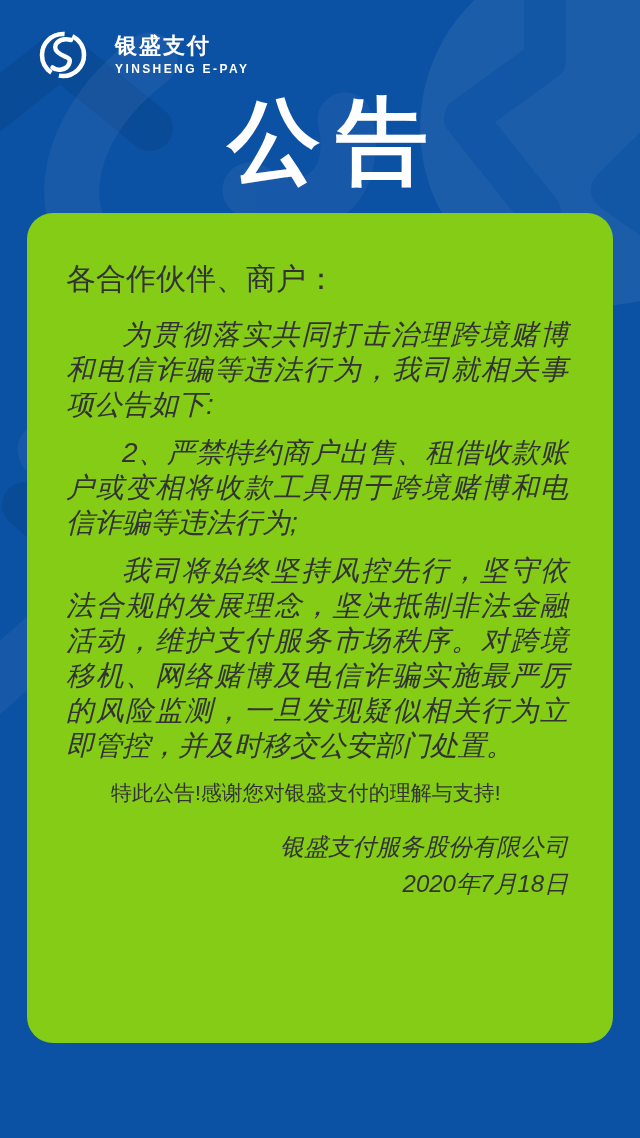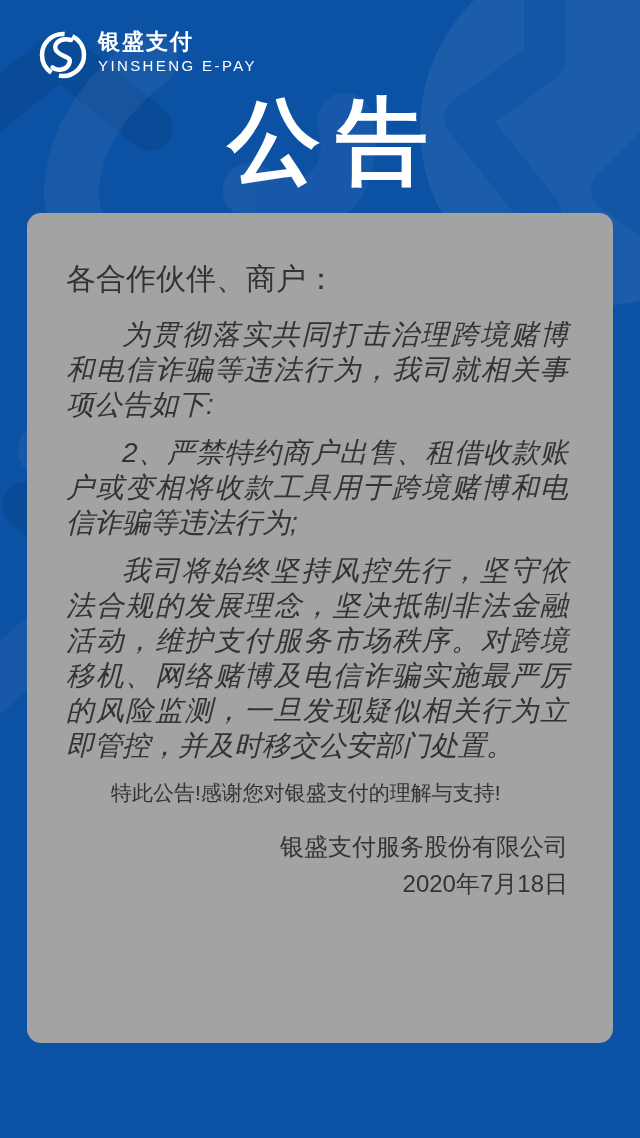--- a/index.html
+++ b/index.html
@@ -7,49 +7,49 @@
     width:640px; height:1138px;
     position:relative; overflow:hidden;
     background:#0B51A4;
     font-family:"Liberation Sans","DejaVu Sans",sans-serif;
   }
   .bg-decor { position:absolute; left:0; top:0; z-index:0; }
 
   
   .logo {
     position:absolute; left:38px; top:30px; z-index:2;
-    display:flex; align-items:flex-start; gap:10px; color:#ffffff;
+    display:flex; align-items:center; gap:27px; color:#ffffff;
   }
   .logo-mark { display:block; width:50px; height:50px; }
   .logo-cn { font-size:22px; font-weight:bold; letter-spacing:2px; line-height:1.05; white-space:nowrap; }
-  .logo-en { font-size:15px; font-weight:normal; letter-spacing:2.4px; margin-top:4px; white-space:nowrap; }
+  .logo-en { font-size:12px; font-weight:bold; letter-spacing:2.4px; margin-top:4px; white-space:nowrap; }
 
   .title {
     position:absolute; top:92px; left:8px; width:100%; z-index:2;
     text-align:center; color:#ffffff;
     font-family:"Liberation Serif","DejaVu Serif",serif;
     font-size:92px; font-weight:900; letter-spacing:16px; text-indent:16px;
     line-height:1.1;
   }
 
   
   .card {
     position:absolute; left:27px; top:213px; z-index:2;
     width:586px; height:830px; box-sizing:border-box;
-    background:#a3a3a3; border-radius:14px;
+    background:#84cc16; border-radius:26px;
     padding:47px 45px 0 39px;
     color:#333333;
   }
   .salutation { font-size:30px; line-height:38px; margin:0 0 19px; font-weight:400; }
   .para {
     font-size:28px; line-height:35px; margin:0 0 13px;
     text-align:justify; text-justify:inter-character; text-indent:2em;font-style:italic;
   }
   .closing { font-size:21px; line-height:34px; margin:9px 0 18px; text-indent:45px; }
-  .sign { text-align:right; font-size:24px; line-height:37px; }
+  .sign { text-align:right; font-size:24px; line-height:37px;font-style:italic; }
   .sign p { margin:0; }
 </style>
 </head>
 <body>
 
 <svg class="bg-decor" width="640" height="1138" viewBox="0 0 640 1138" aria-hidden="true">
   <circle cx="598" cy="128" r="178" fill="#ffffff" opacity="0.07"></circle>
   <g fill="none" stroke="#0B51A4" stroke-width="42" stroke-linecap="round" stroke-linejoin="round" opacity="0.55">
     <path d="M545 -50 L545 60 L465 118 L540 212"></path>
     <path d="M705 255 L612 190 L695 108"></path>

